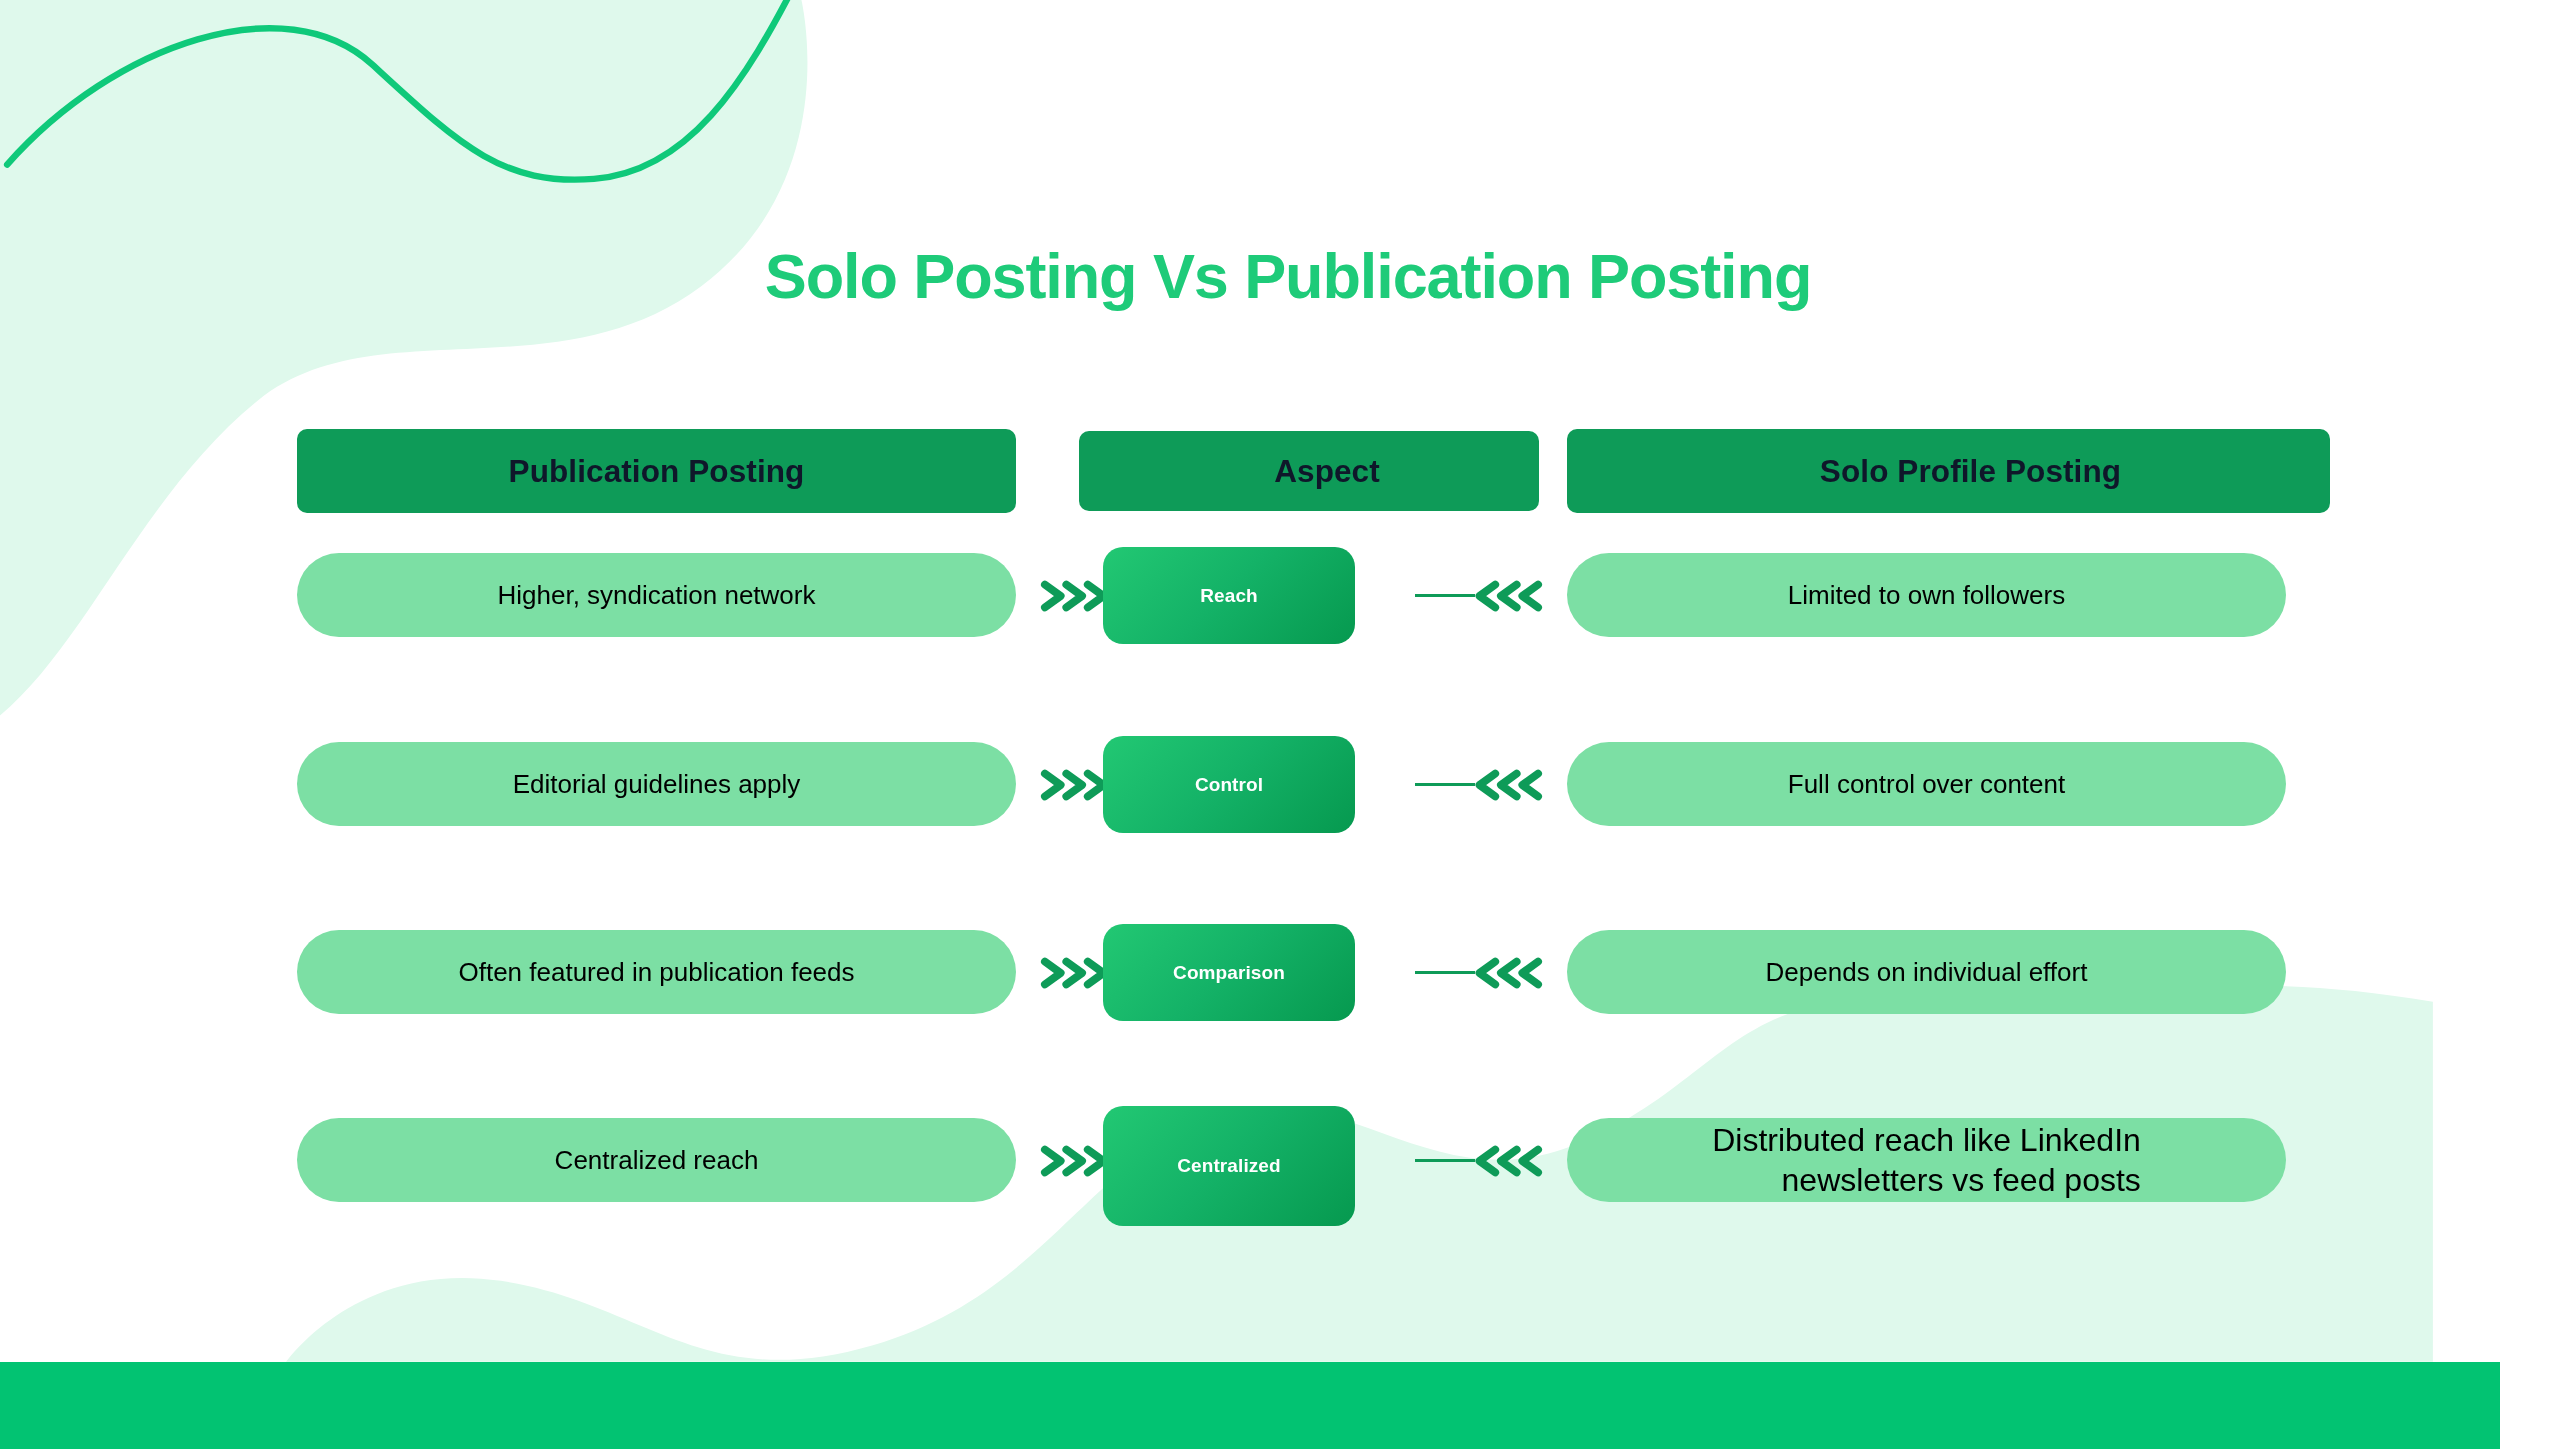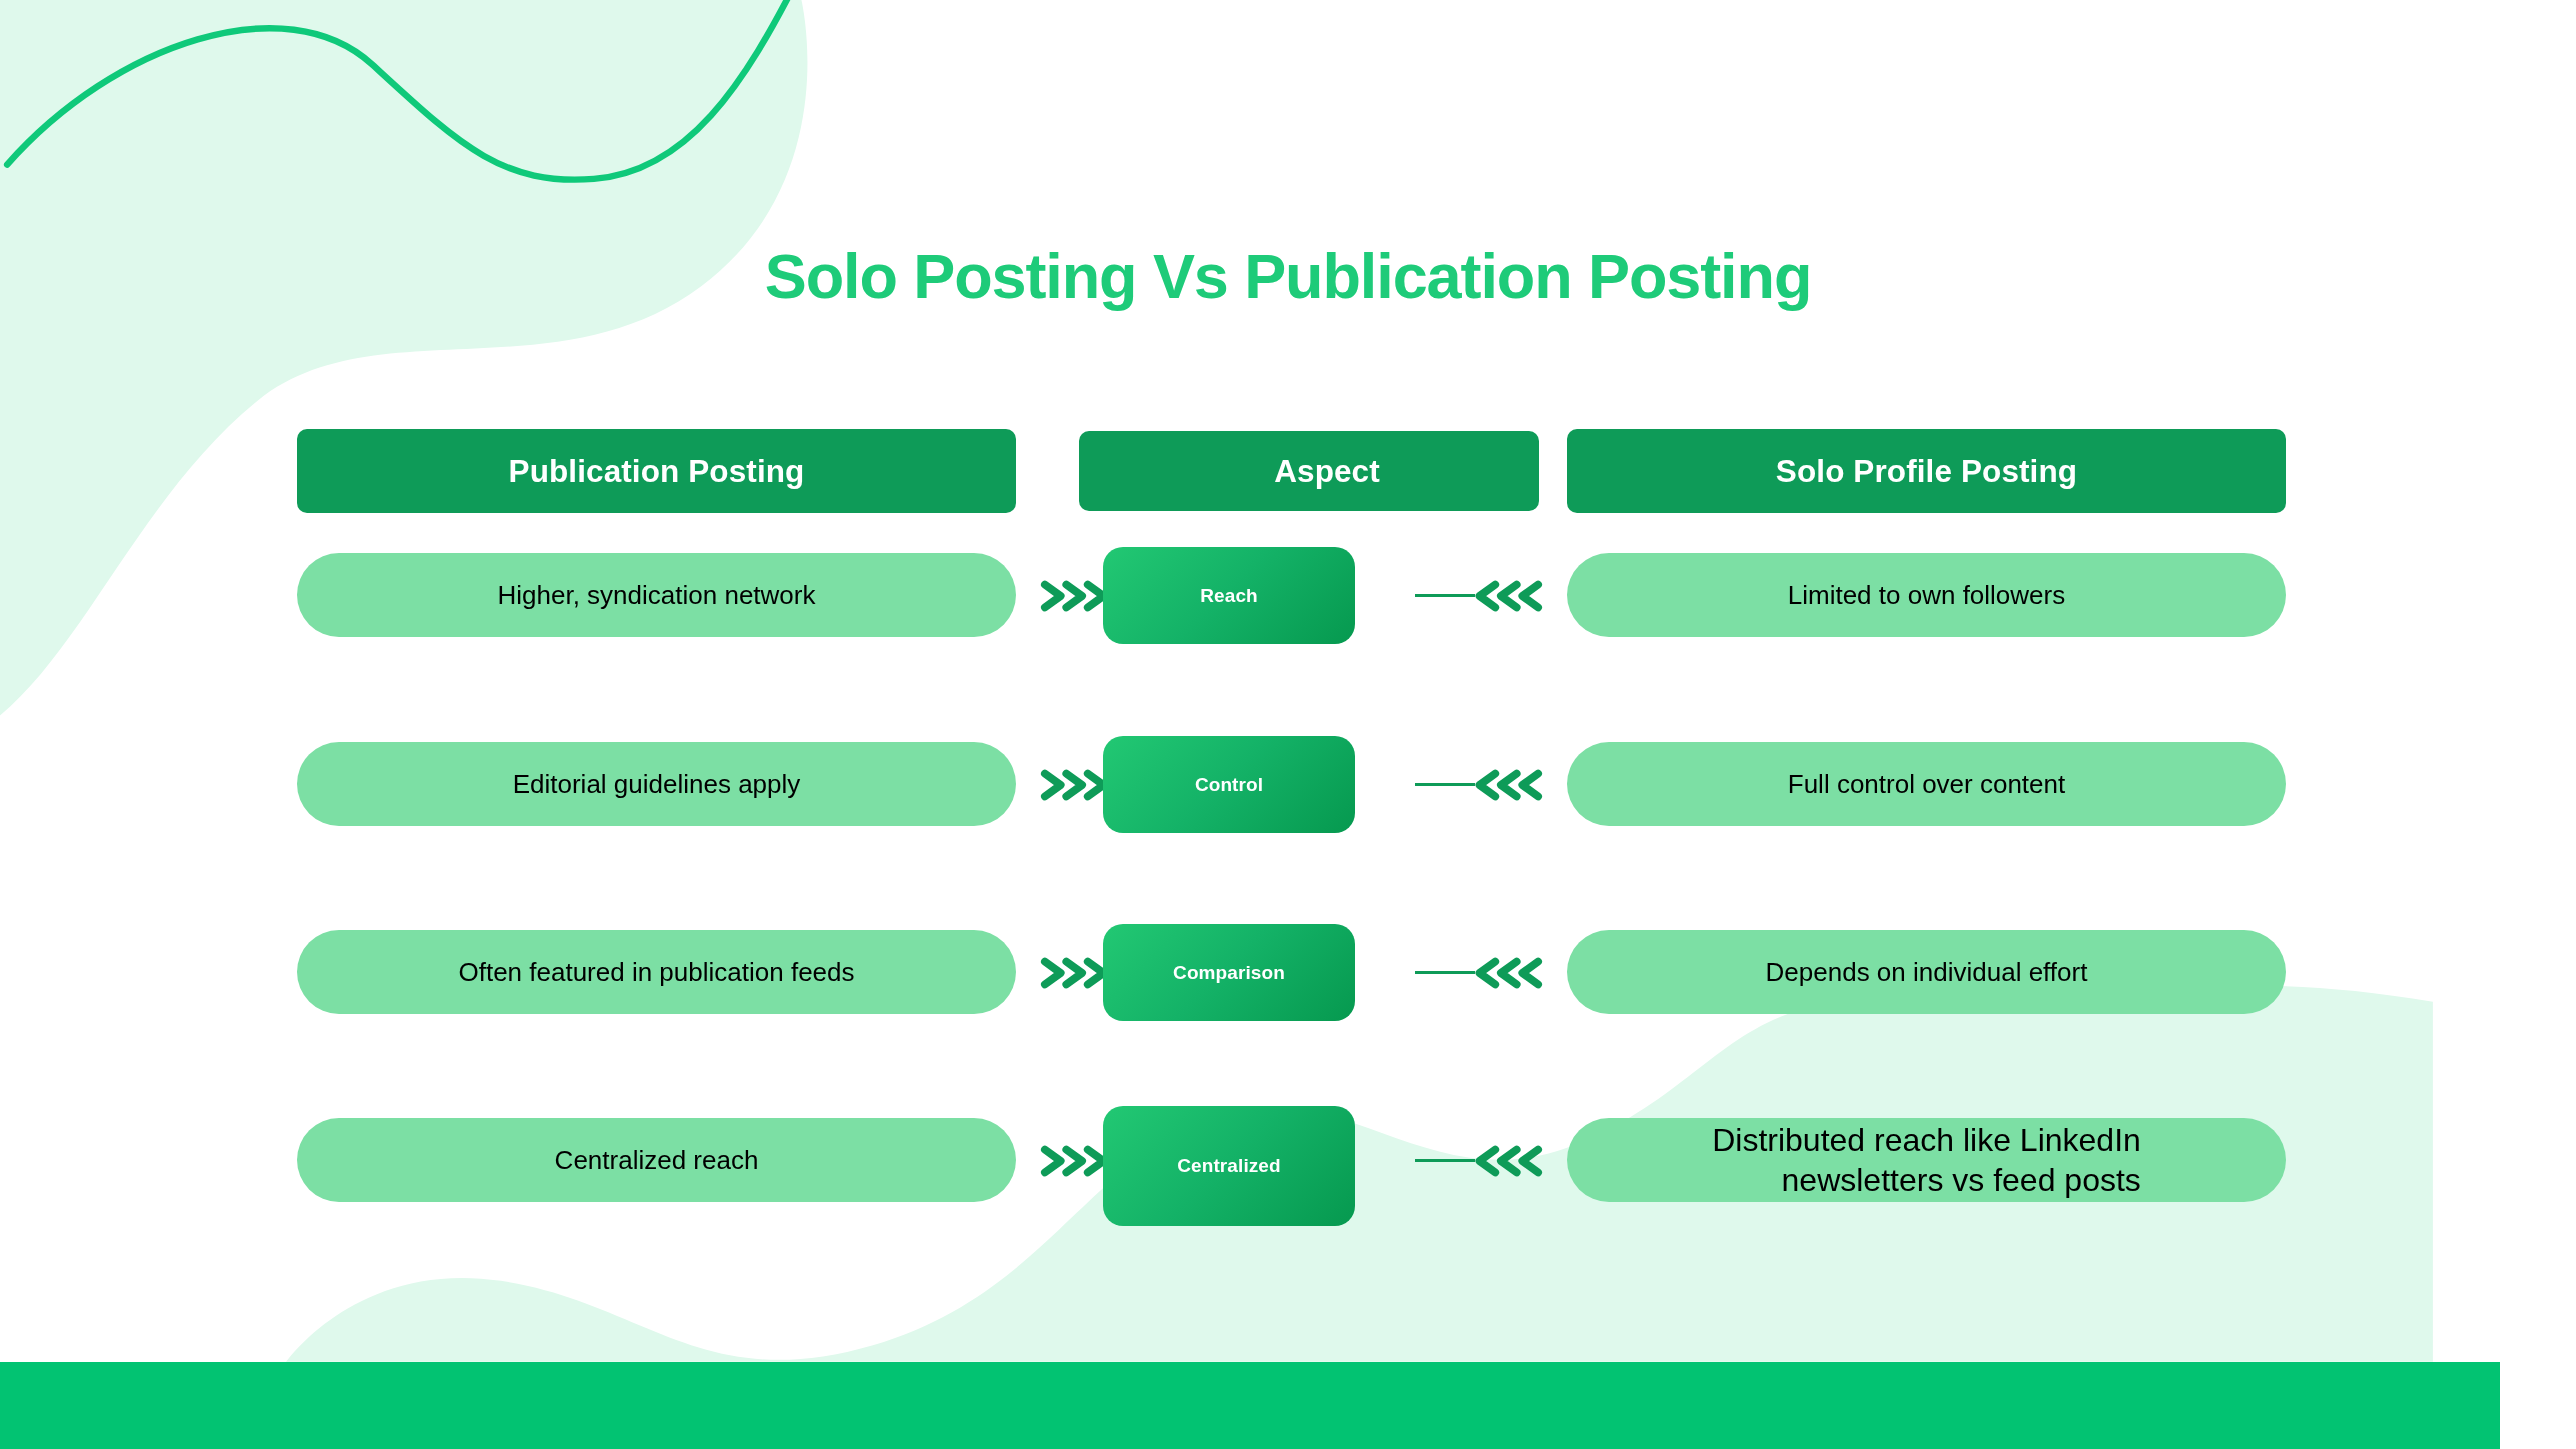--- a/index.html
+++ b/index.html
@@ -40,30 +40,30 @@
     font-weight: 800;
     letter-spacing: -1.1px;
     color: #1ECB79;
     line-height: 1.1;
     white-space: nowrap;
   }
 
   
   .col-left  { left: 297px;  width: 719px; }
   .col-mid   { left: 1079px; width: 424px; }
-  .col-right { left: 1567px; width: 719px; }
+  .col-right { left: 1567px; width: 719px; padding-left: 44px; }
 
   
   .header-bar {
     position: absolute;
     top: 429px;
     height: 84px;
     border-radius: 10px;
     background: #0E9B58;
-    color: #ffffff;
+    color: #0f172a;
     font-size: 31.5px;
     font-weight: 700;
     display: flex;
     align-items: center;
     justify-content: center;
     letter-spacing: 0.1px;
   }
   .header-bar.col-mid { top: 431px; height: 80px; padding-left: 36px; }
 
   

